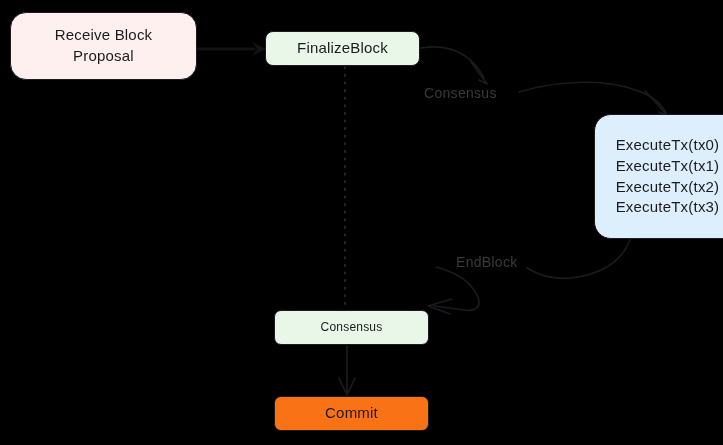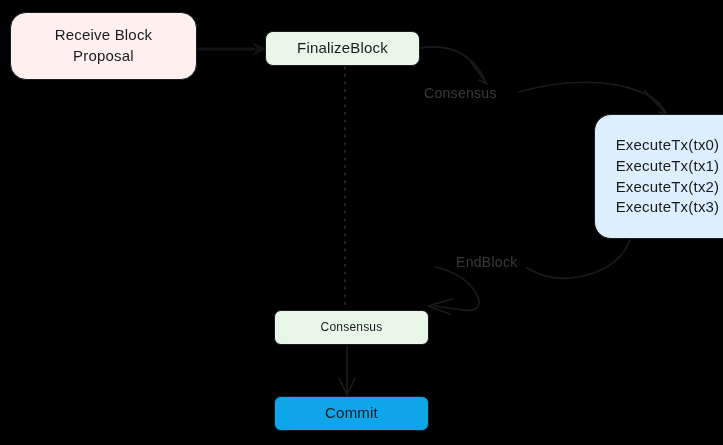--- a/index.html
+++ b/index.html
@@ -53,21 +53,21 @@
     margin-left: 36px;
   }
   #node-consensus {
     left: 274px; top: 310px; width: 155px; height: 35px;
     background: #e9f7e9;
     border-radius: 7px;
     font-size: 12px;
   }
   #node-commit {
     left: 274px; top: 396px; width: 155px; height: 35px;
-    background: #0ea5e9;
+    background: #f97316;
     border-radius: 7px;
     font-size: 15px;
   }
 
   
   .edge-label {
     position: absolute;
     color: #3a3a3a;
     font-size: 14px;
     letter-spacing: 0.3px;

